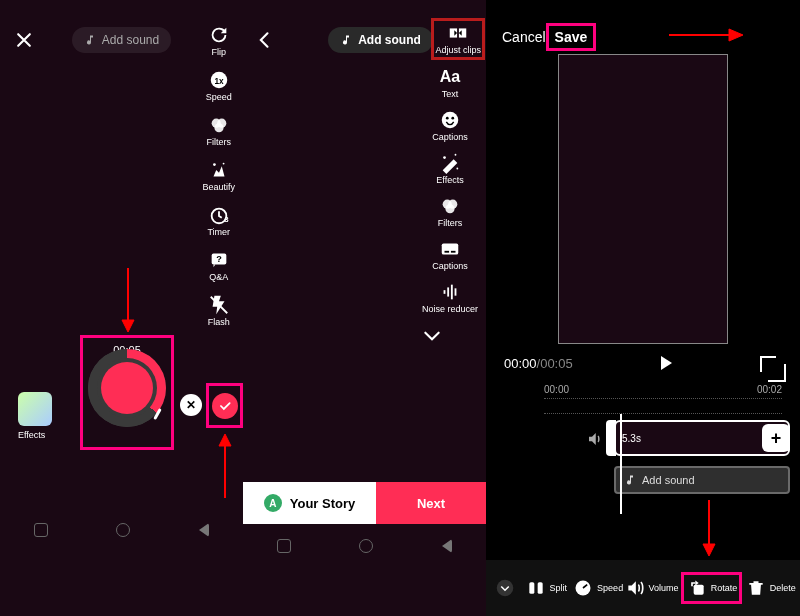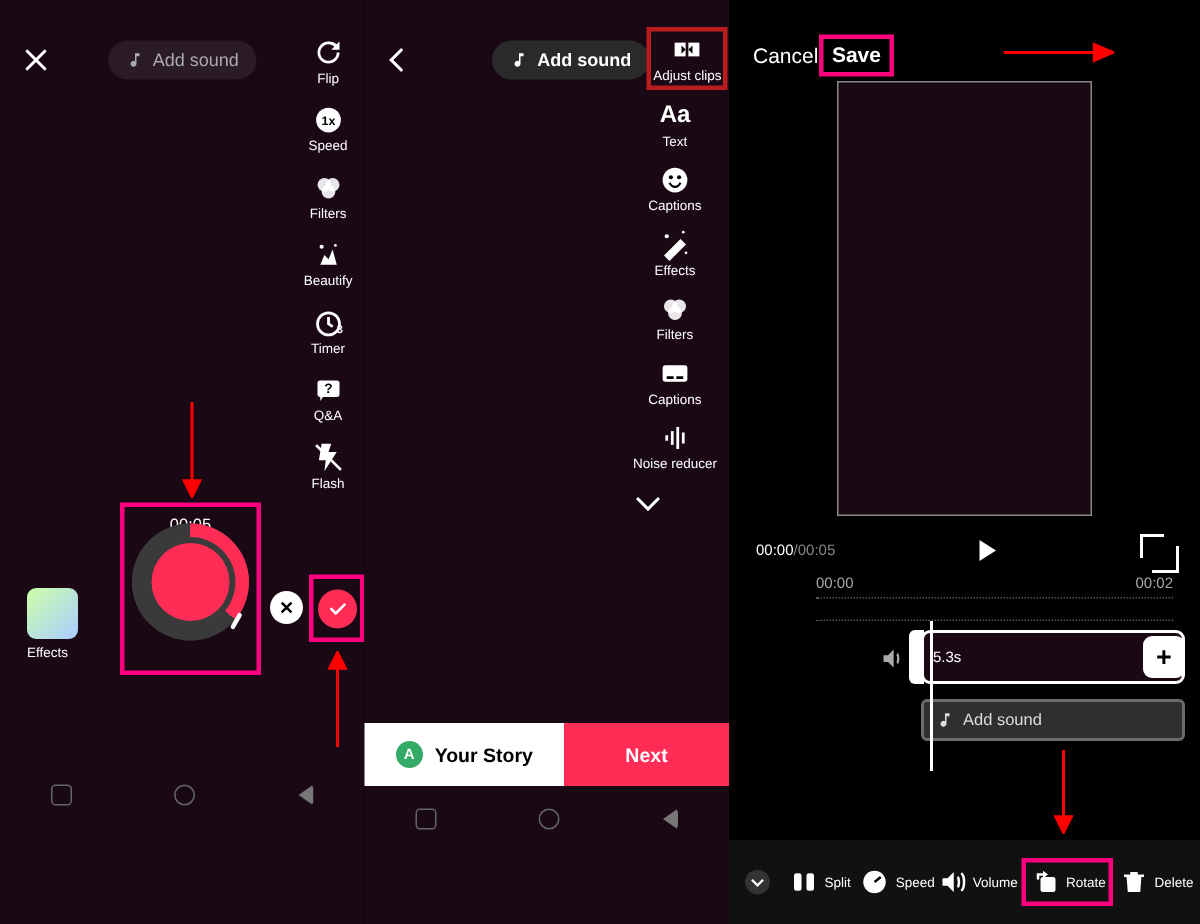--- a/index.html
+++ b/index.html
@@ -54,21 +54,21 @@
   .story-btn{flex:1;display:flex;align-items:center;justify-content:center;gap:8px;color:#000;font-size:13px;font-weight:600}
   .story-avatar{width:18px;height:18px;border-radius:50%;background:#3a6;display:flex;align-items:center;justify-content:center;color:#fff;font-size:10px}
   .next-btn{width:110px;background:#ff2d55;color:#fff;display:flex;align-items:center;justify-content:center;font-size:13px;font-weight:600}
   .p2-nav{position:absolute;left:0;right:0;bottom:60px;height:20px;display:flex;justify-content:space-around;align-items:center}
   
   .p3-top{position:absolute;top:22px;left:0;right:0;height:30px;display:flex;align-items:center;justify-content:flex-start;padding:0 16px}
   .cancel{font-size:14px;color:#fff}
   .save-wrap{border:3px solid #ff007f;padding:2px 6px}
   .save{font-size:14px;font-weight:700;color:#fff}
   .preview{position:absolute;left:72px;top:54px;width:170px;height:290px;border:1px solid #888;background:#1a0814}
-  .play-row{position:absolute;top:356px;left:0;right:0;display:flex;align-items:center;padding:0 18px;font-size:10px;color:#aaa}
+  .play-row{position:absolute;top:356px;left:0;right:0;display:flex;align-items:flex-start;padding:0 18px;font-size:13px;color:#aaa}
   .play-row .time1{color:#fff}
   .play-tri{margin:0 auto;width:0;height:0;border-top:7px solid transparent;border-bottom:7px solid transparent;border-left:11px solid #fff}
   .crop-ic{width:16px;height:16px;border:2px solid #fff;border-right:none;border-bottom:none;position:relative}
   .crop-ic::after{content:"";position:absolute;width:16px;height:16px;border:2px solid #fff;border-left:none;border-top:none;bottom:-10px;right:-10px}
   .tl-ticks{position:absolute;top:384px;left:58px;right:18px;display:flex;justify-content:space-between;font-size:10px;color:#aaa}
   .tl-line{position:absolute;top:398px;left:58px;right:18px;height:16px;border-top:1px dotted #555;border-bottom:1px dotted #555}
   .clip{position:absolute;top:420px;left:128px;width:176px;height:36px;background:#1a0814;border:2px solid #fff;border-radius:6px;display:flex;align-items:center;padding-left:6px;font-size:10px;color:#fff}
   .clip-handle-l{position:absolute;left:120px;top:420px;width:10px;height:36px;background:#fff;border-radius:4px 0 0 4px}
   .plus-btn{position:absolute;top:424px;right:10px;width:28px;height:28px;background:#fff;border-radius:6px;color:#000;display:flex;align-items:center;justify-content:center;font-size:18px;font-weight:bold}
   .vol-ic{position:absolute;top:430px;left:100px}

